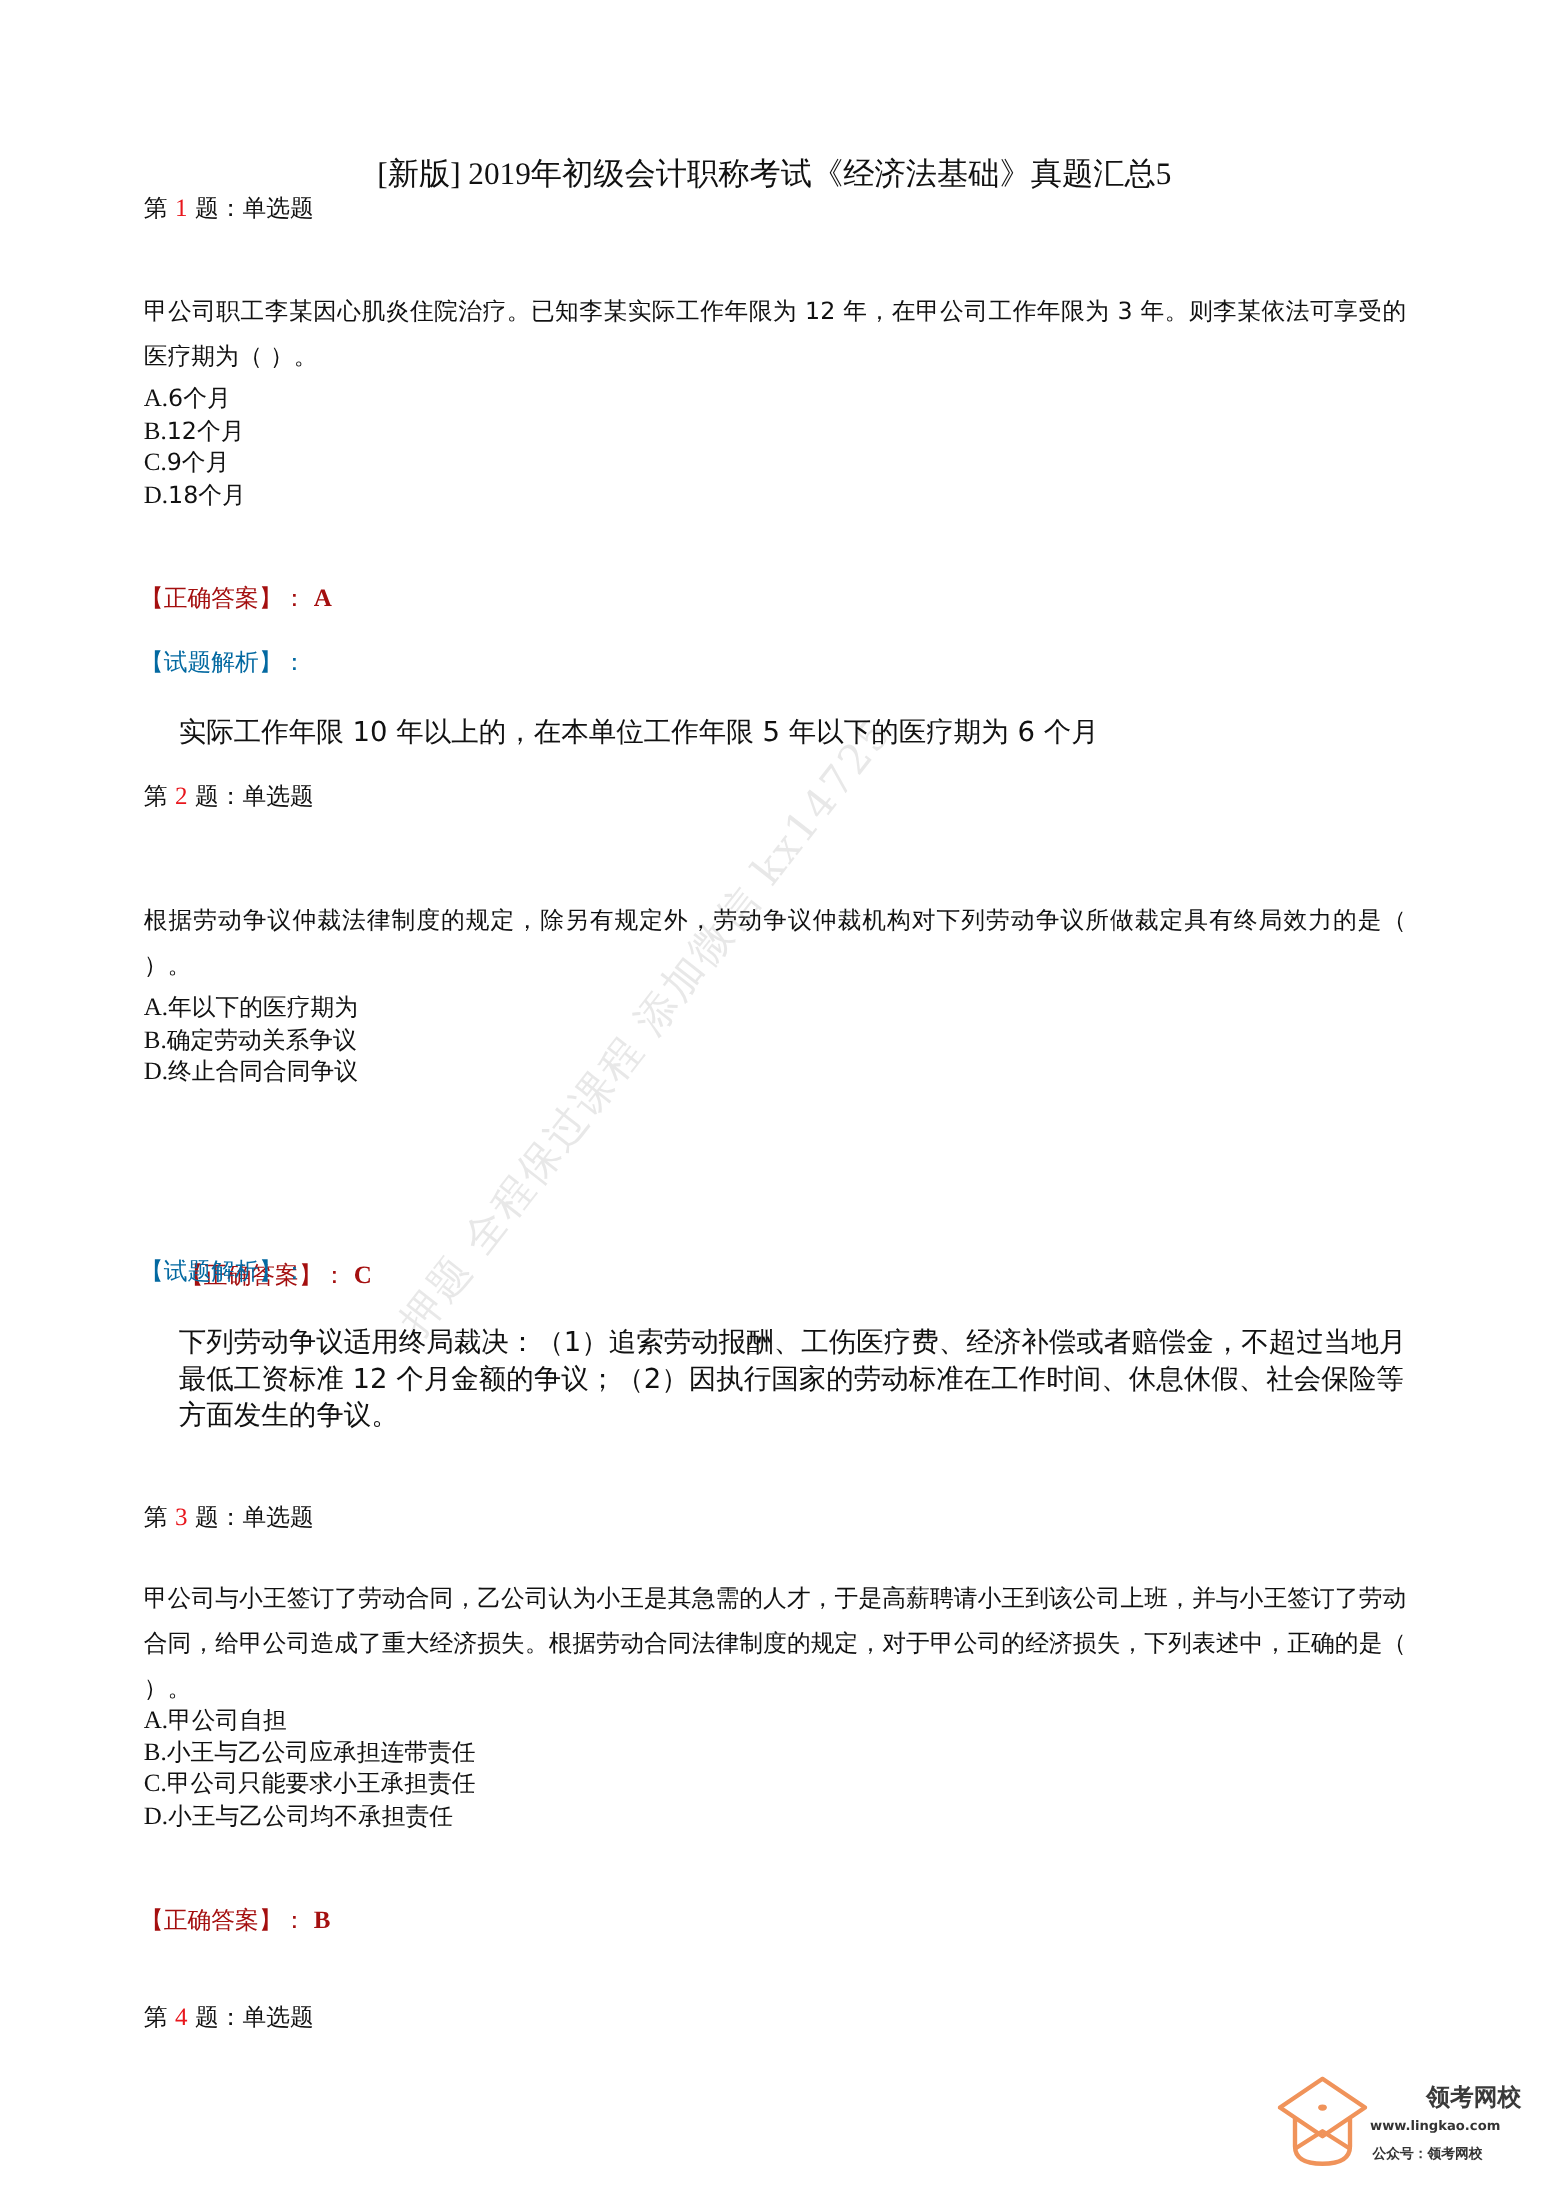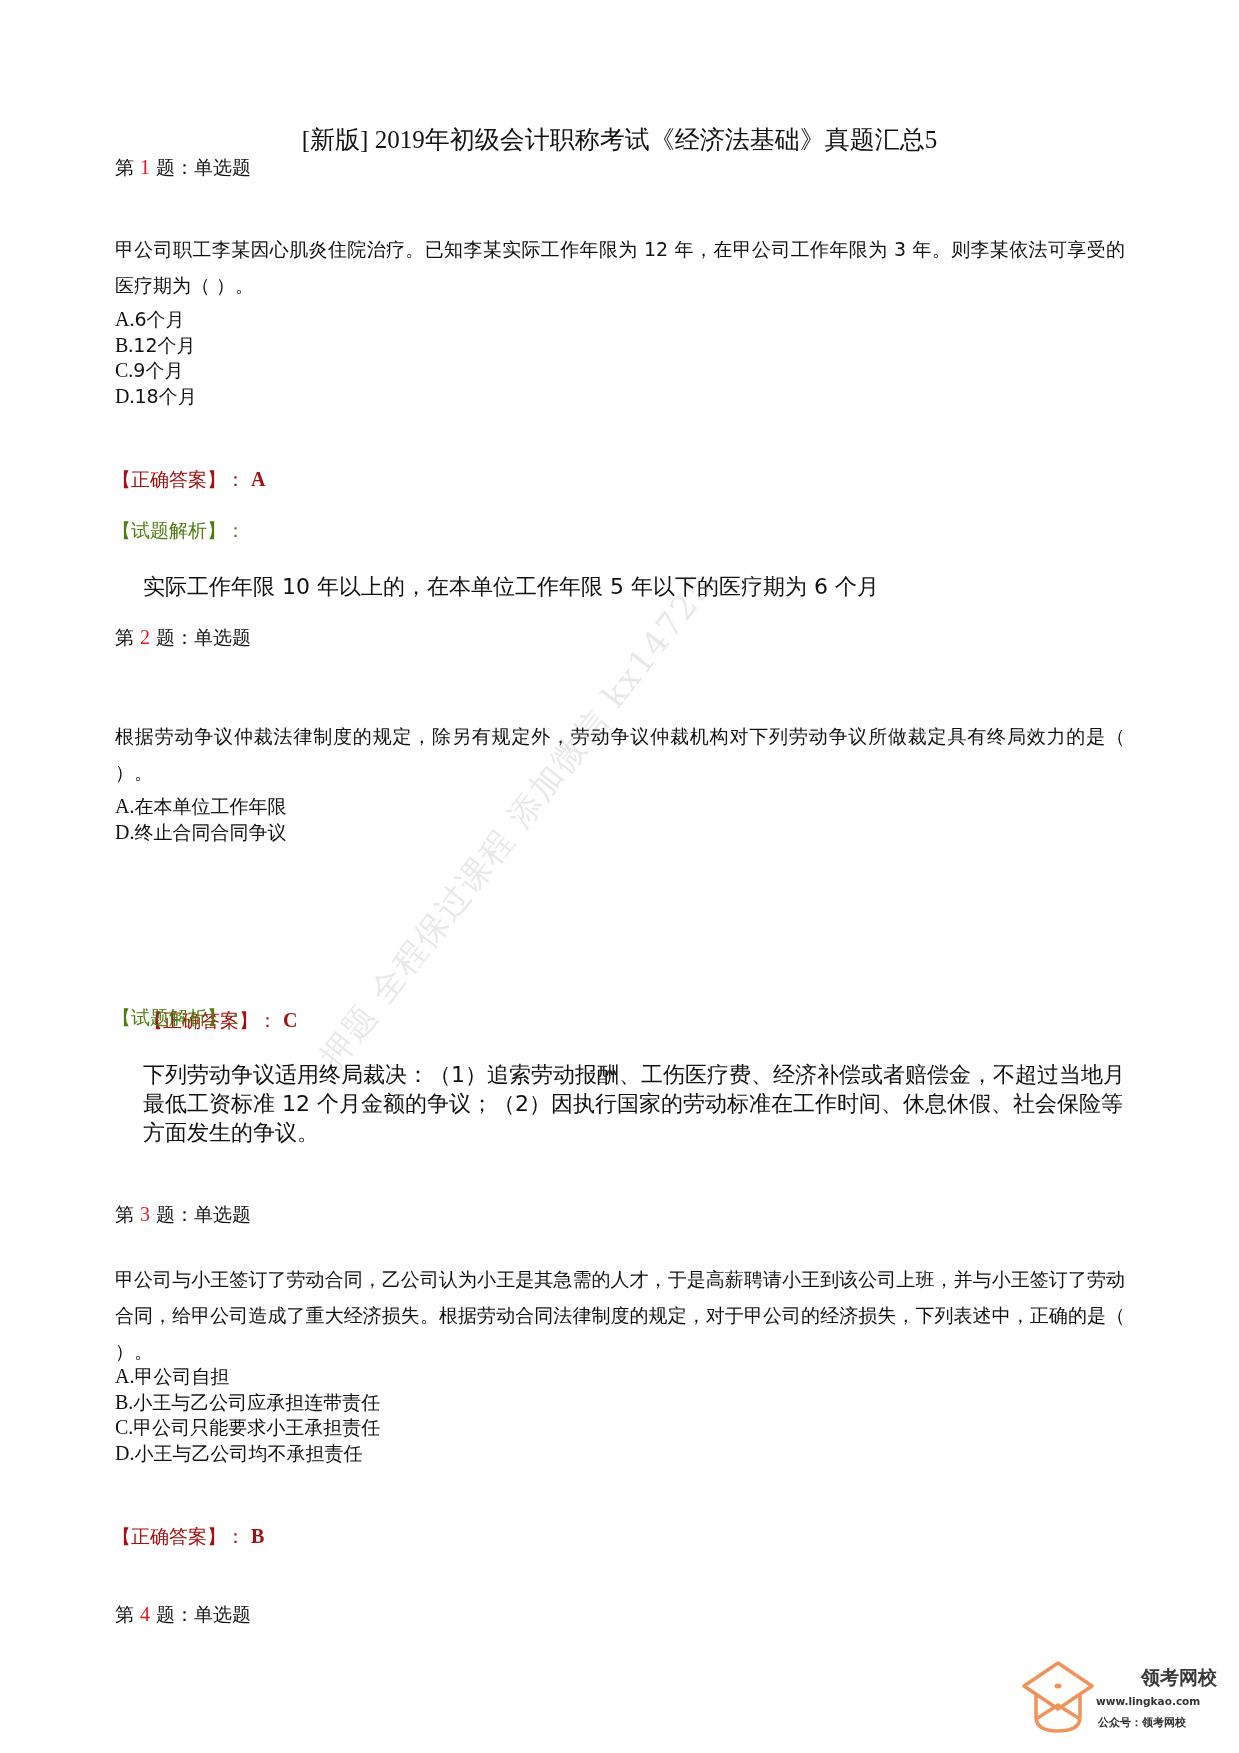--- a/index.html
+++ b/index.html
@@ -18,21 +18,21 @@
     left: 115px; width: 1010px; font-size: 19px; line-height: 36px;
     font-family: "DejaVu Sans", sans-serif; text-align: justify;
   }
   .opts { left: 115px; font-size: 19px; line-height: 25.5px; font-family: "DejaVu Sans", sans-serif; }
   .opt-letter { font-family: "Liberation Serif", serif; font-size: 20px; }
   .ans {
     left: 112px; font-size: 19px; line-height: 24px; color: #a40f0f;
     font-family: "DejaVu Sans", sans-serif;
   }
   .ans .ans-val { font-family: "Liberation Serif", serif; font-weight: bold; font-size: 20px; margin-left: 6px; }
-  .expl-head { left: 112px; font-size: 19px; line-height: 24px; color: #4d7c0f; font-family: "DejaVu Sans", sans-serif; text-align: center; }
+  .expl-head { left: 112px; font-size: 19px; line-height: 24px; color: #0369a1; font-family: "DejaVu Sans", sans-serif; text-align: center; }
   .expl {
     left: 143px; width: 980px; font-size: 22px; line-height: 29px;
     font-family: "DejaVu Sans", sans-serif;
   }
   .watermark {
     left: 310px; top: 1050px; transform-origin: 0 0; transform: rotate(-52deg);
     font-size: 33px; color: rgba(150,150,150,0.22); white-space: nowrap;
     font-family: "DejaVu Serif", serif; letter-spacing: 2px; pointer-events: none;
   }
   .logo { left: 1010px; top: 1655px; width: 229px; height: 98px; }
@@ -71,21 +71,22 @@
   <span>【正确答案】：</span><span class="ans-val">A</span>
 </div>
 <div class="abs expl-head" style="top:518px;">【试题解析】：</div>
 <div class="abs expl" style="top:572px;">实际工作年限 10 年以上的，在本单位工作年限 5 年以下的医疗期为 6 个月</div>
 
 <div class="abs qhead" style="top:625px;">
   <span>第</span><span class="qnum">2</span><span>题：</span><span>单选题</span>
 </div>
 <div class="abs qtext" style="top:718px;">根据劳动争议仲裁法律制度的规定，除另有规定外，劳动争议仲裁机构对下列劳动争议所做裁定具有终局效力的是（ ）。</div>
 <div class="abs opts" style="top:794px;">
-  <div><span class="opt-letter">A.</span><span>在本单位工作年限</span></div>
+  <div><span class="opt-letter">A.</span><span>年以下的医疗期为</span></div>
+  <div><span class="opt-letter">B.</span><span>确定劳动关系争议</span></div>
   <div><span class="opt-letter">D.</span><span>终止合同合同争议</span></div>
 </div>
 <div class="abs ans" style="top:1008px;margin-left:32px;">
   <span>【正确答案】：</span><span class="ans-val">C</span>
 </div>
 <div class="abs expl-head" style="top:1005px;">【试题解析】：</div>
 <div class="abs expl" style="top:1060px; width:985px;">下列劳动争议适用终局裁决：（1）追索劳动报酬、工伤医疗费、经济补偿或者赔偿金，不超过当地月最低工资标准 12 个月金额的争议；（2）因执行国家的劳动标准在工作时间、休息休假、社会保险等方面发生的争议。</div>
 
 <div class="abs qhead" style="top:1202px;">
   <span>第</span><span class="qnum">3</span><span>题：</span><span>单选题</span>

